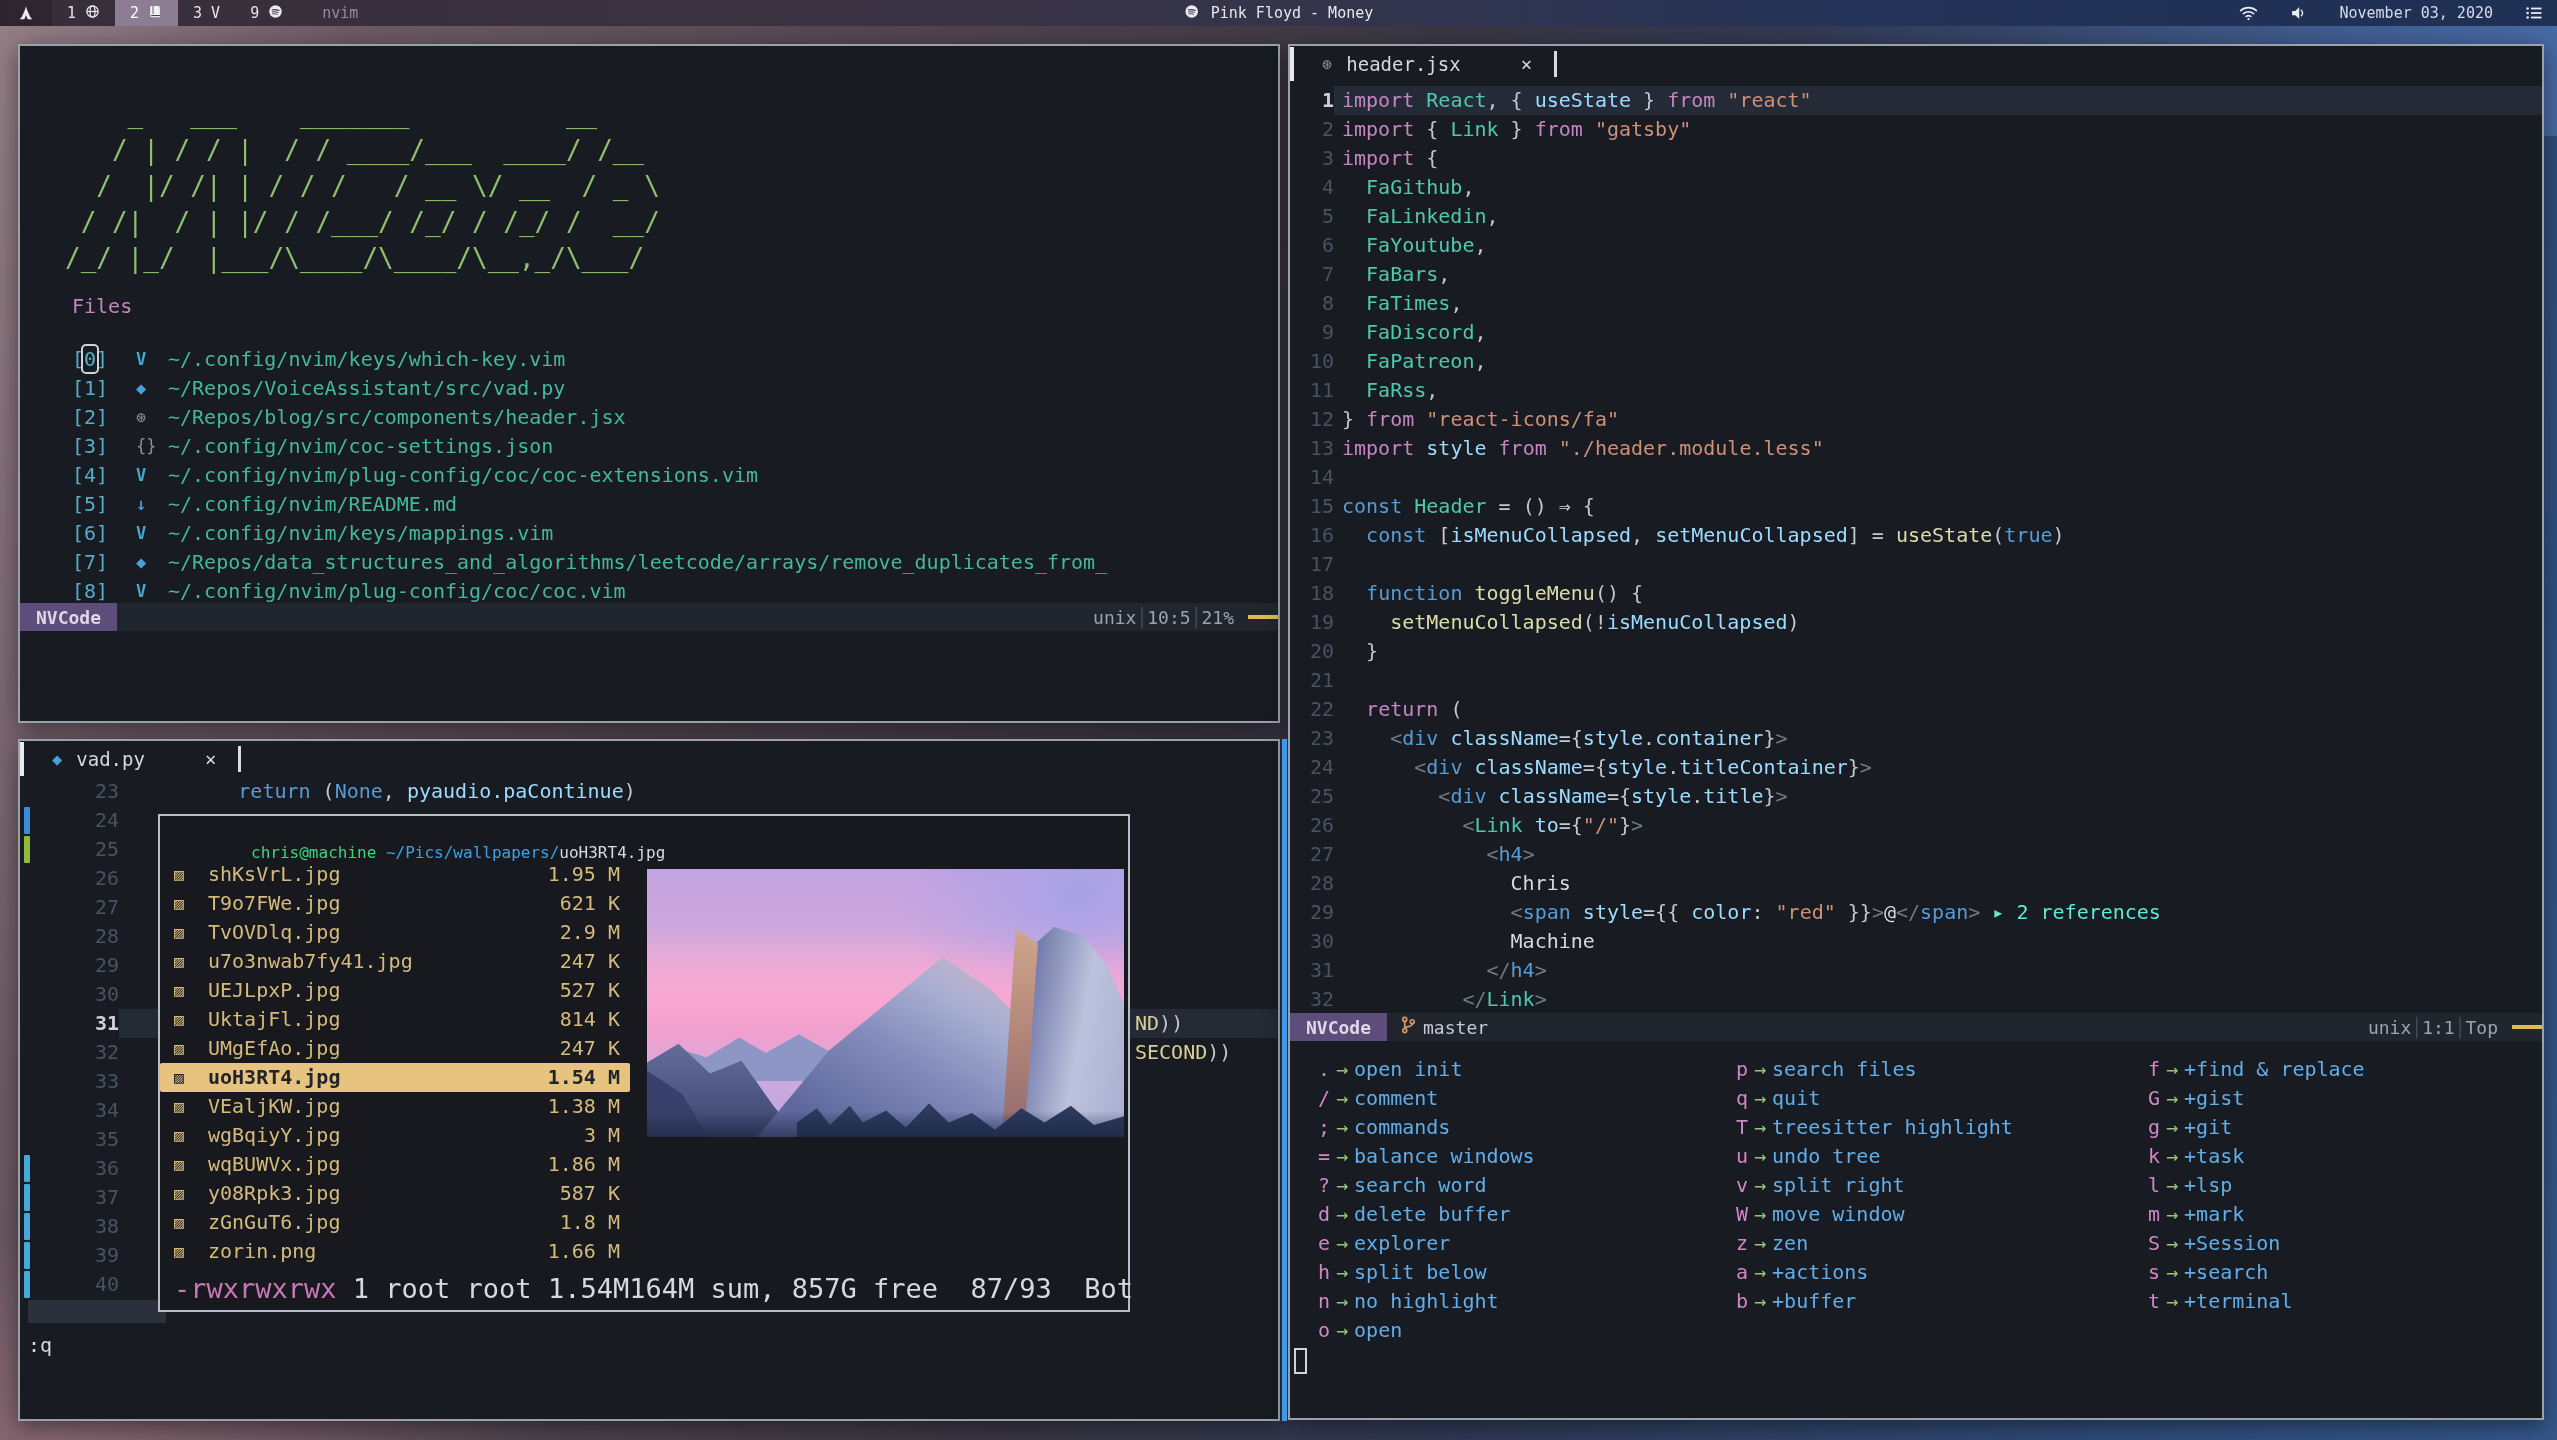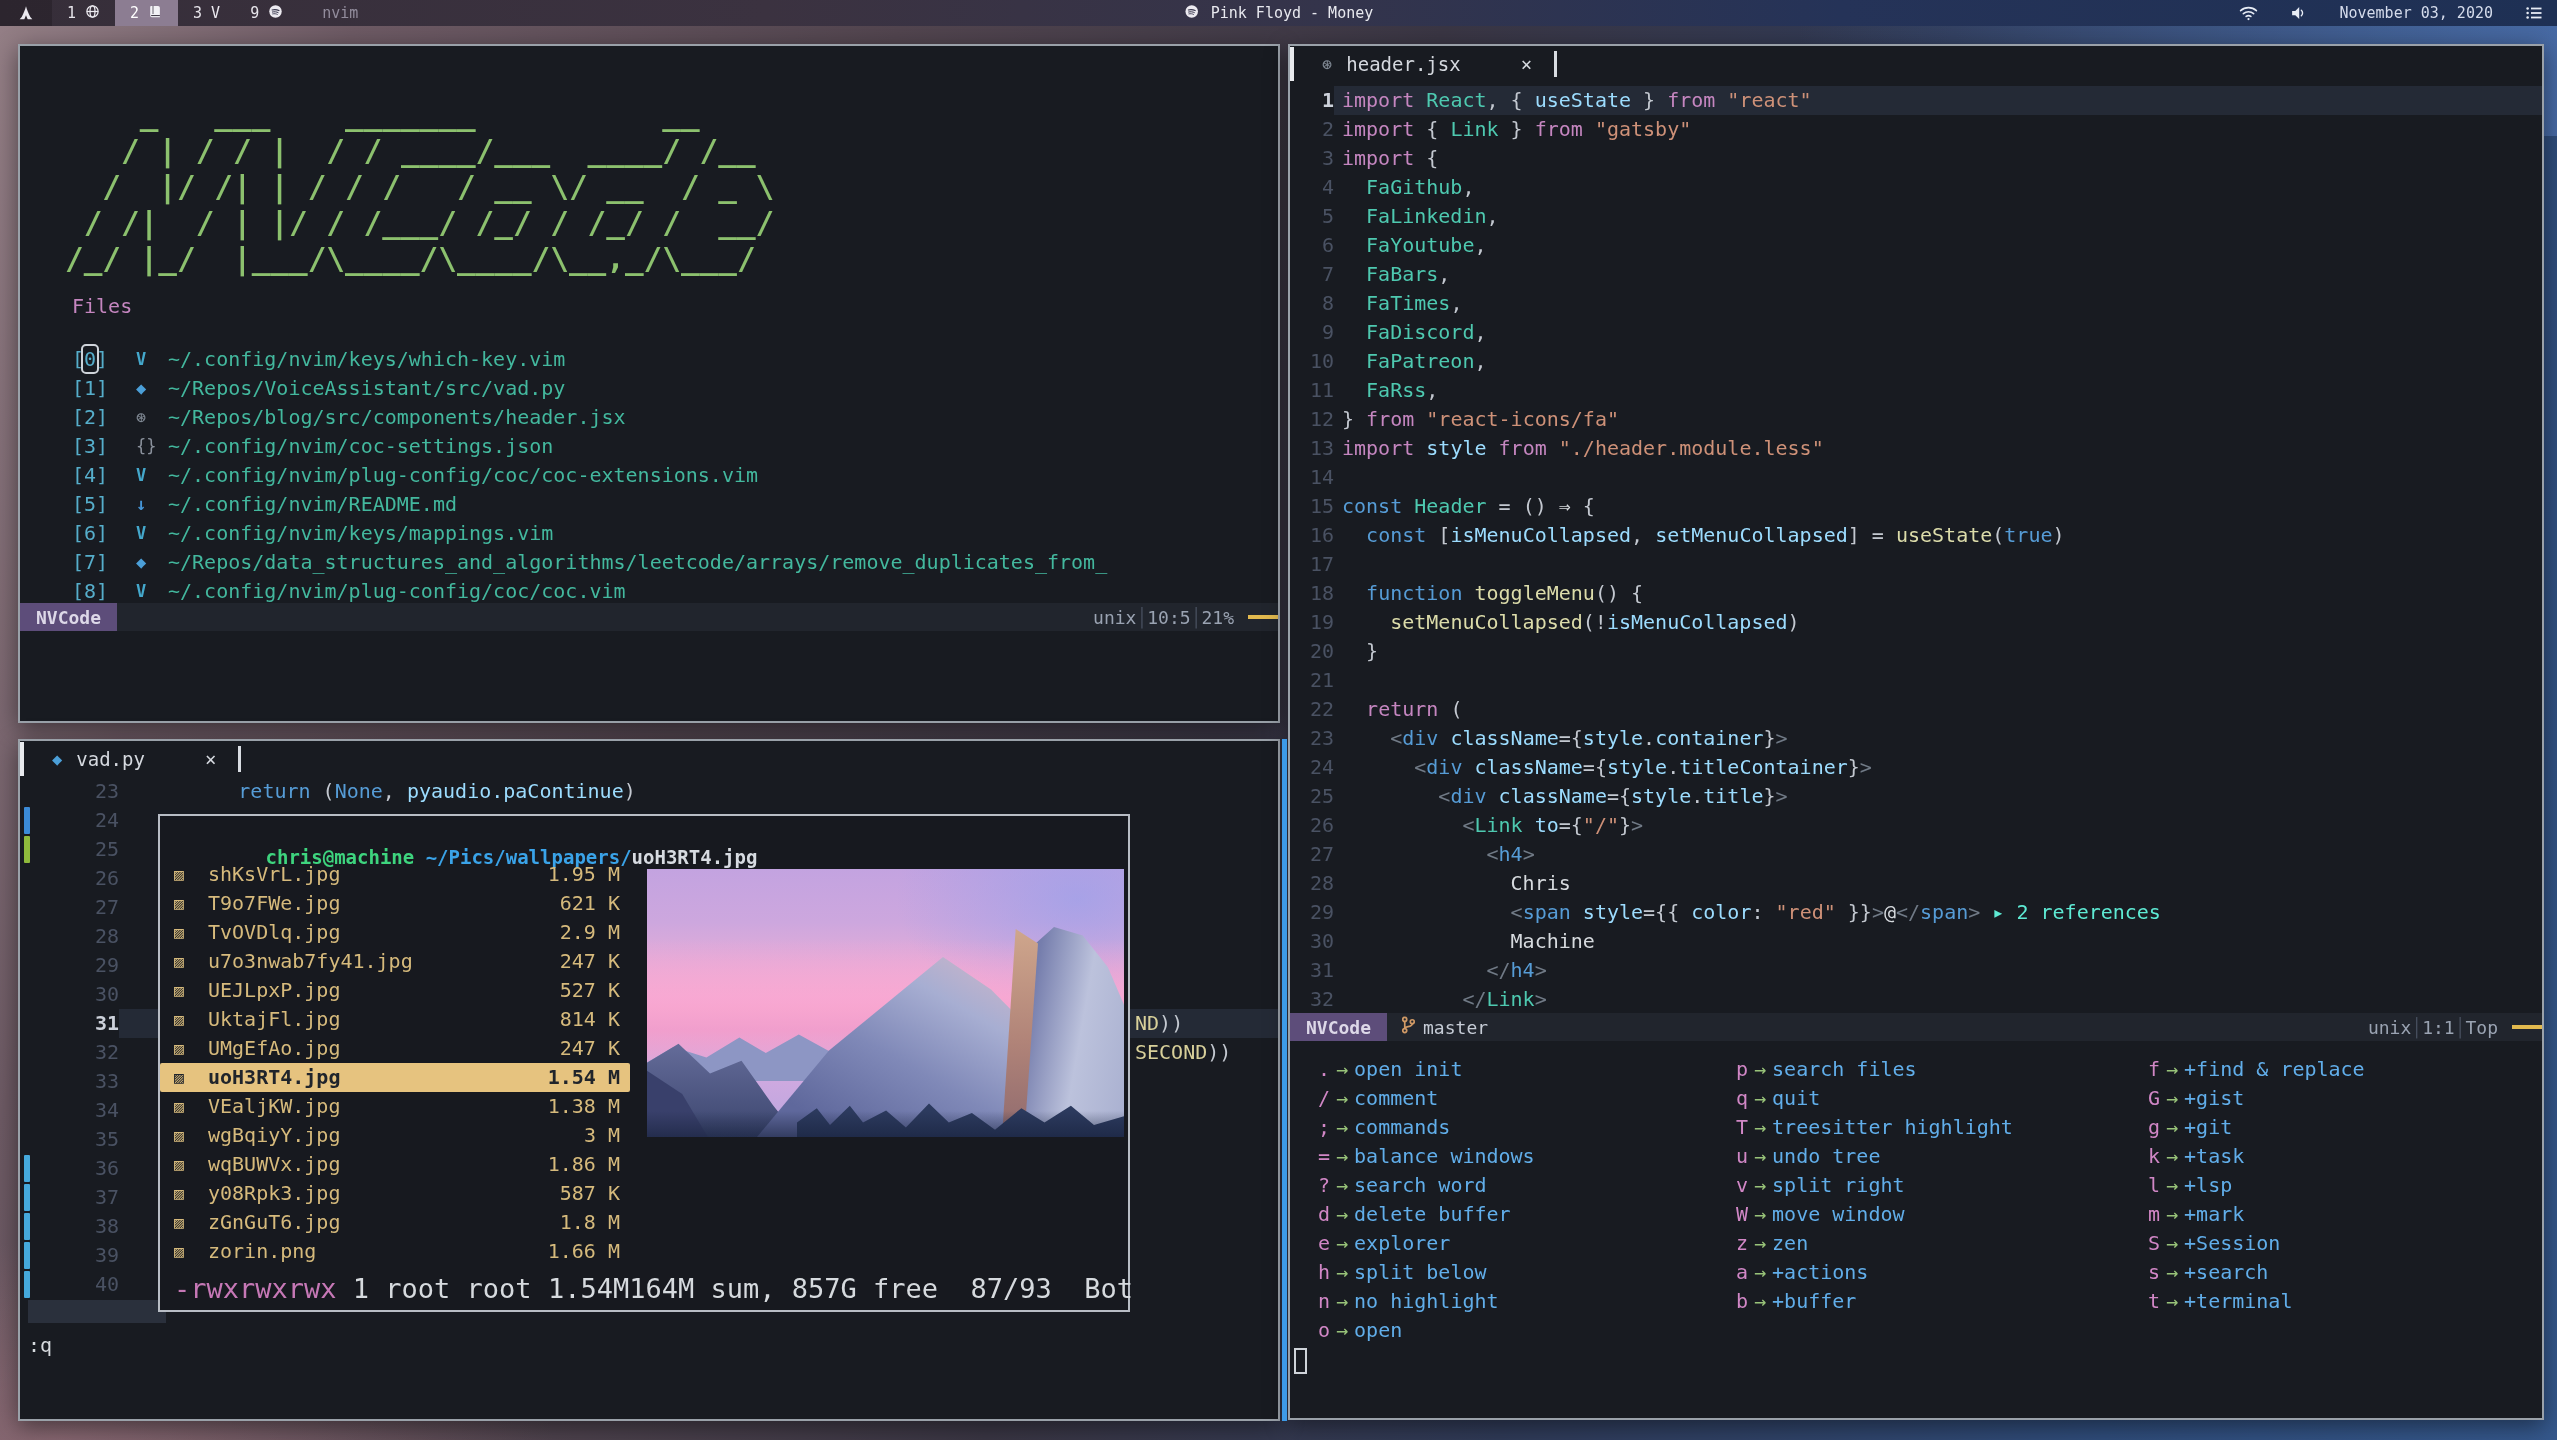--- a/index.html
+++ b/index.html
@@ -23,21 +23,21 @@
   .tb-mode{margin-left:24px;display:flex;align-items:center;color:#928c9c;}
   .tb-center{position:absolute;left:50%;top:0;height:26px;transform:translateX(-50%);display:flex;align-items:center;gap:12px;color:#e8e9ef;font-size:15px;}
   .tb-right{margin-left:auto;display:flex;align-items:center;gap:32px;padding-right:14px;color:#d5dcec;font-size:15px;}
   .tb-right svg{display:block;}
 
   
   .win{position:absolute;background:#181b21;border:2px solid #9aa1a9;box-shadow:0 6px 22px rgba(0,0,0,.45);}
   .focus-strip{position:absolute;left:1282px;top:739px;width:5px;height:682px;background:#3d9ae8;z-index:40;}
 
   
-  .logo{position:absolute;left:45px;top:50px;color:#8cc16e;font-size:31px;line-height:36px;white-space:pre;font-weight:bold;}
+  .logo{position:absolute;left:45px;top:50px;color:#8cc16e;font-size:26px;line-height:36px;white-space:pre;}
   .files-title{position:absolute;left:52px;top:248px;color:#c586c0;font-size:20px;}
   .files-list{position:absolute;left:0;top:299px;width:100%;}
   .file-row{display:flex;height:29px;line-height:29px;font-size:20px;white-space:pre;align-items:center;}
   .f-idx{color:#56aecb;width:116px;padding-left:52px;flex:none;}
   .cursor-digit{outline:2px solid #cfd4da;outline-offset:1px;border-radius:2px;}
   .f-icon{width:32px;flex:none;font-size:17px;text-align:left;}
   .ic-vim{color:#44a8cc;font-weight:bold;}
   .ic-py{color:#4b9fd8;}
   .ic-react{color:#7e8792;}
   .ic-json{color:#8a919c;}
@@ -73,21 +73,21 @@
   
   .tabline{position:absolute;left:0;top:0;width:100%;height:36px;display:flex;align-items:center;font-size:19px;color:#d5d9df;}
   .tab-indicator{width:4px;height:34px;background:#e8eaee;flex:none;}
   .tab-icon{margin-left:28px;font-size:17px;}
   .tab-label{margin-left:14px;}
   .tab-close{margin-left:60px;color:#d5d9df;}
   .tab-cursor{width:3px;height:26px;background:#d8dce2;margin-left:22px;}
 
   
   .float{position:absolute;left:138px;top:73px;width:972px;height:498px;background:#17191f;border:2px solid #b8bdc5;z-index:30;}
-  .fl-header{position:absolute;left:14px;top:8px;font-size:19px;font-weight:bold;white-space:pre;}
+  .fl-header{position:absolute;left:14px;top:8px;font-size:16px;font-weight:normal;white-space:pre;}
   .fl-user{color:#3ed47e;} .fl-dir{color:#3aa3e8;} .fl-file{color:#d7dbe1;}
   .fl-rows{position:absolute;left:0;top:44px;width:500px;}
   .fl-row{display:flex;align-items:center;height:29px;line-height:29px;font-size:20px;color:#d6ba7c;padding:0 10px 0 14px;width:470px;}
   .fl-row .fi{width:34px;flex:none;font-size:16px;}
   .fl-row .fname{flex:none;}
   .fl-row .fspace{flex:1;}
   .fl-row .fsize{flex:none;}
   .fl-row.sel{background:#e6c37f;color:#20242b;font-weight:bold;border-radius:2px;}
   .fl-status{position:absolute;left:0;top:458px;width:100%;height:29px;line-height:29px;font-size:27px;display:flex;padding:0 14px;white-space:pre;}
   .fl-perms{color:#c678b6;} .fl-wh{color:#d6dade;}

